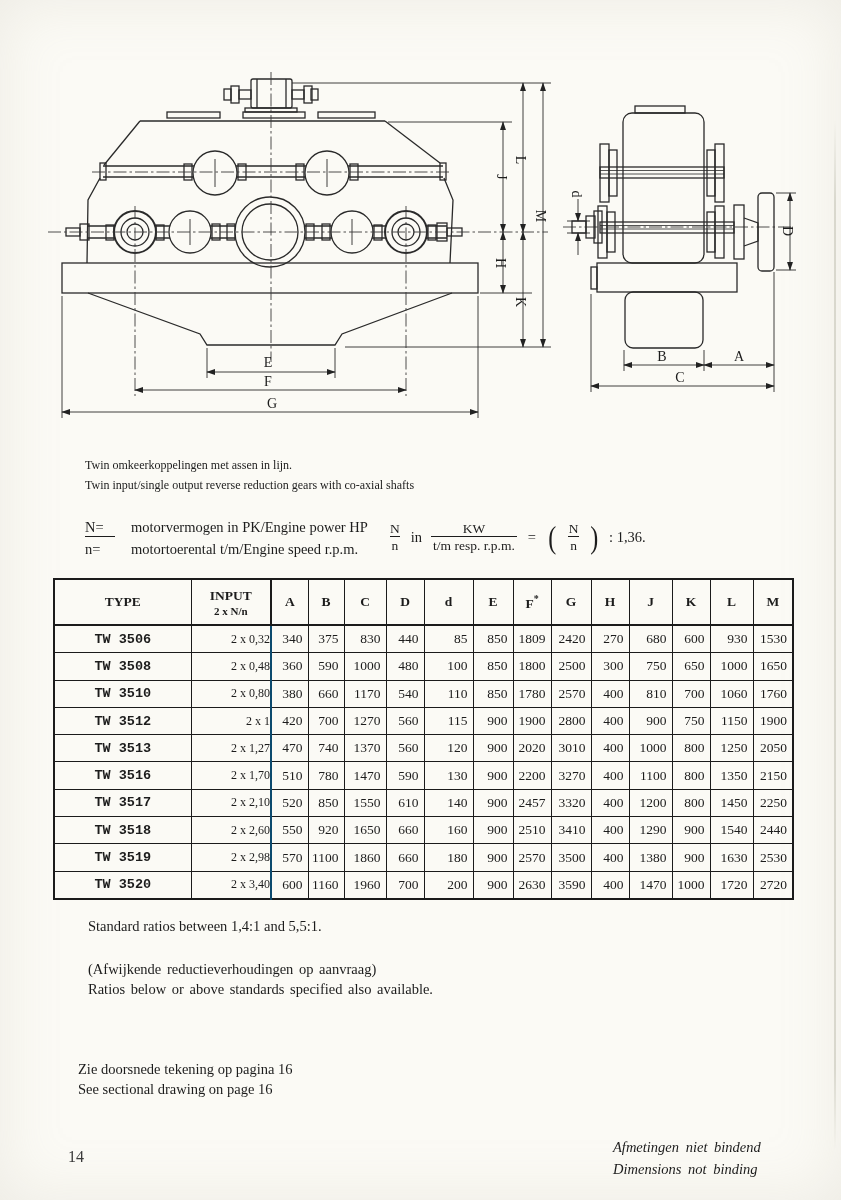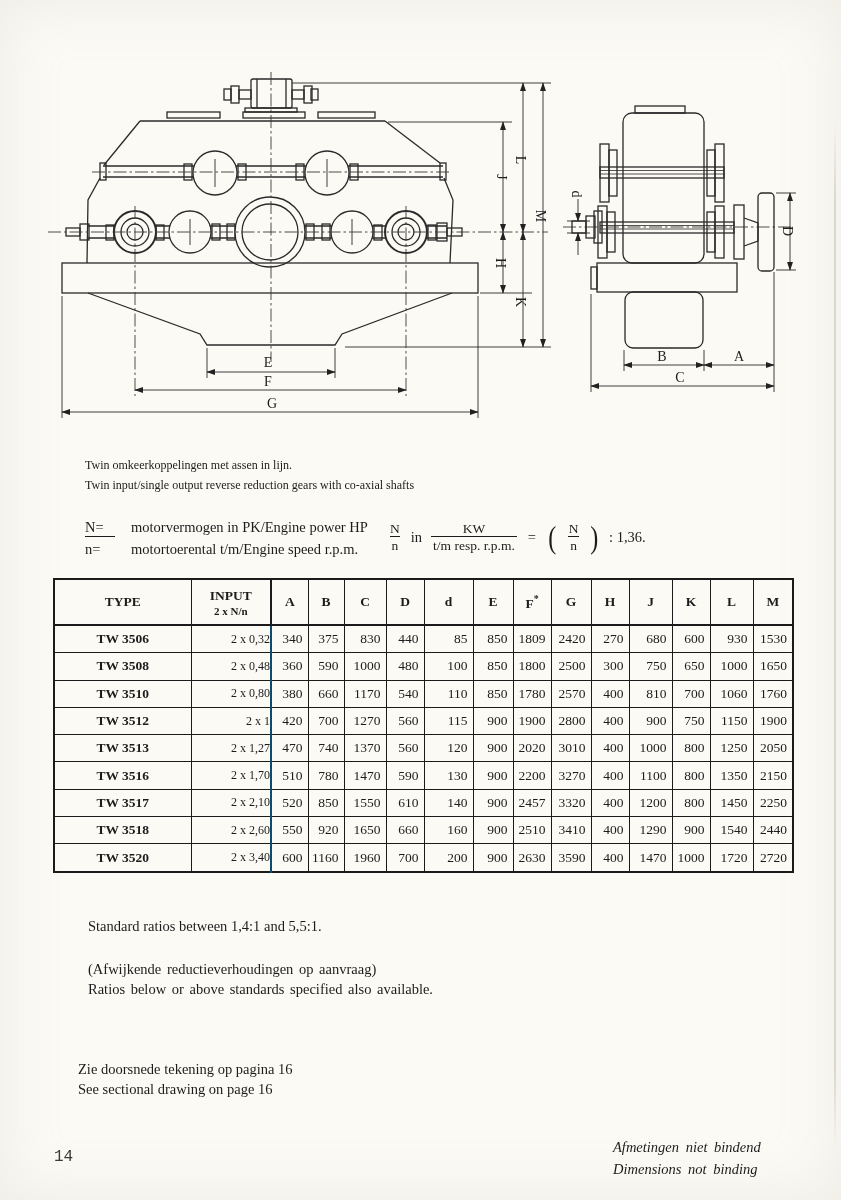--- a/index.html
+++ b/index.html
@@ -27,32 +27,32 @@
   .big-paren{font-size:32px;font-weight:400;line-height:30px;transform:scaleX(0.75);}
   .eq{padding:0 2px;}
   
   table.dims{position:absolute;left:53px;top:578px;width:740px;border-collapse:collapse;
     table-layout:fixed;border:2px solid #1b1b1b;}
   table.dims th, table.dims td{border:1px solid #1b1b1b;padding:0;overflow:hidden;white-space:nowrap;}
   table.dims thead th{height:44px;font-weight:bold;font-size:13.5px;text-align:center;border-bottom:2px solid #1b1b1b;}
   table.dims thead th .sub{font-size:11px;margin-top:1px;}
   table.dims thead th sup{font-size:10px;}
   table.dims td{height:26.3px;font-size:13.5px;vertical-align:middle;}
-  table.dims td.type{font-family:Liberation Serif, serif;font-weight:bold;font-size:13.5px;text-align:center;border-right:1px solid #1b1b1b;}
+  table.dims td.type{font-family:Liberation Mono, monospace;font-weight:bold;font-size:13.5px;text-align:center;border-right:1px solid #1b1b1b;}
   table.dims td.input{text-align:right;font-size:12px;border-right:2px solid #0c4a6e;}
   table.dims col.c-input{border-right:2px solid #1b1b1b;}
   table.dims td.num{text-align:right;padding-right:5px;}
   
   .note{position:absolute;font-size:14.5px;line-height:20px;}
   .n-standard{left:88px;top:916px;}
   .n-afw{left:88px;top:959px;word-spacing:2px;}
   .n-ast{left:85px;top:1017px;font-style:italic;}
   .n-zie{left:78px;top:1059px;}
   .footer-right{position:absolute;left:613px;top:1136px;font-size:14.5px;font-style:italic;line-height:22px;word-spacing:3px;}
-  .page-num{position:absolute;left:54px;top:1148px;font-family:Liberation Mono, monospace;font-size:16px;color:#3a3a3a;}
+  .page-num{position:absolute;left:68px;top:1148px;font-family:Liberation Serif, serif;font-size:16px;color:#3a3a3a;}
 </style>
 </head>
 <body>
 
 <div class="page">
 
   <svg id="drawing" width="841" height="370" viewBox="0 0 841 370">
     <defs>
       <marker id="arr" viewBox="0 0 10 10" refX="9.2" refY="5" markerWidth="10" markerHeight="10" orient="auto-start-reverse">
         <path d="M0,1.6 L10,5 L0,8.4 z" fill="#222"></path>
@@ -425,20 +425,37 @@
           <td class="num">900</td>
           <td class="num">2510</td>
           <td class="num">3410</td>
           <td class="num">400</td>
           <td class="num">1290</td>
           <td class="num">900</td>
           <td class="num">1540</td>
           <td class="num">2440</td>
         </tr>
         <tr>
+          <td class="type">TW 3519</td>
+          <td class="input">2 x 2,98</td>
+          <td class="num">570</td>
+          <td class="num">1100</td>
+          <td class="num">1860</td>
+          <td class="num">660</td>
+          <td class="num">180</td>
+          <td class="num">900</td>
+          <td class="num">2570</td>
+          <td class="num">3500</td>
+          <td class="num">400</td>
+          <td class="num">1380</td>
+          <td class="num">900</td>
+          <td class="num">1630</td>
+          <td class="num">2530</td>
+        </tr>
+        <tr>
           <td class="type">TW 3520</td>
           <td class="input">2 x 3,40</td>
           <td class="num">600</td>
           <td class="num">1160</td>
           <td class="num">1960</td>
           <td class="num">700</td>
           <td class="num">200</td>
           <td class="num">900</td>
           <td class="num">2630</td>
           <td class="num">3590</td>

